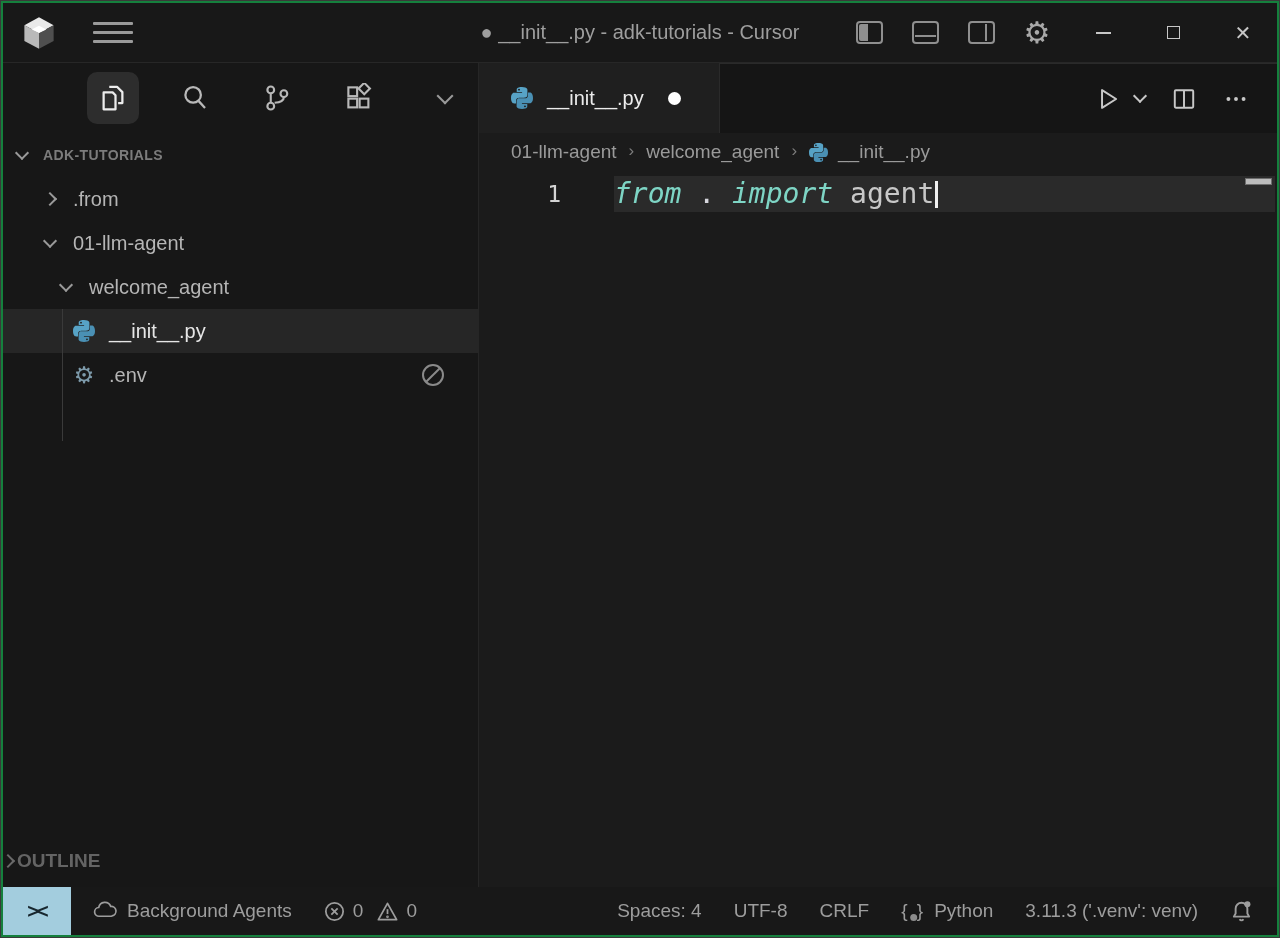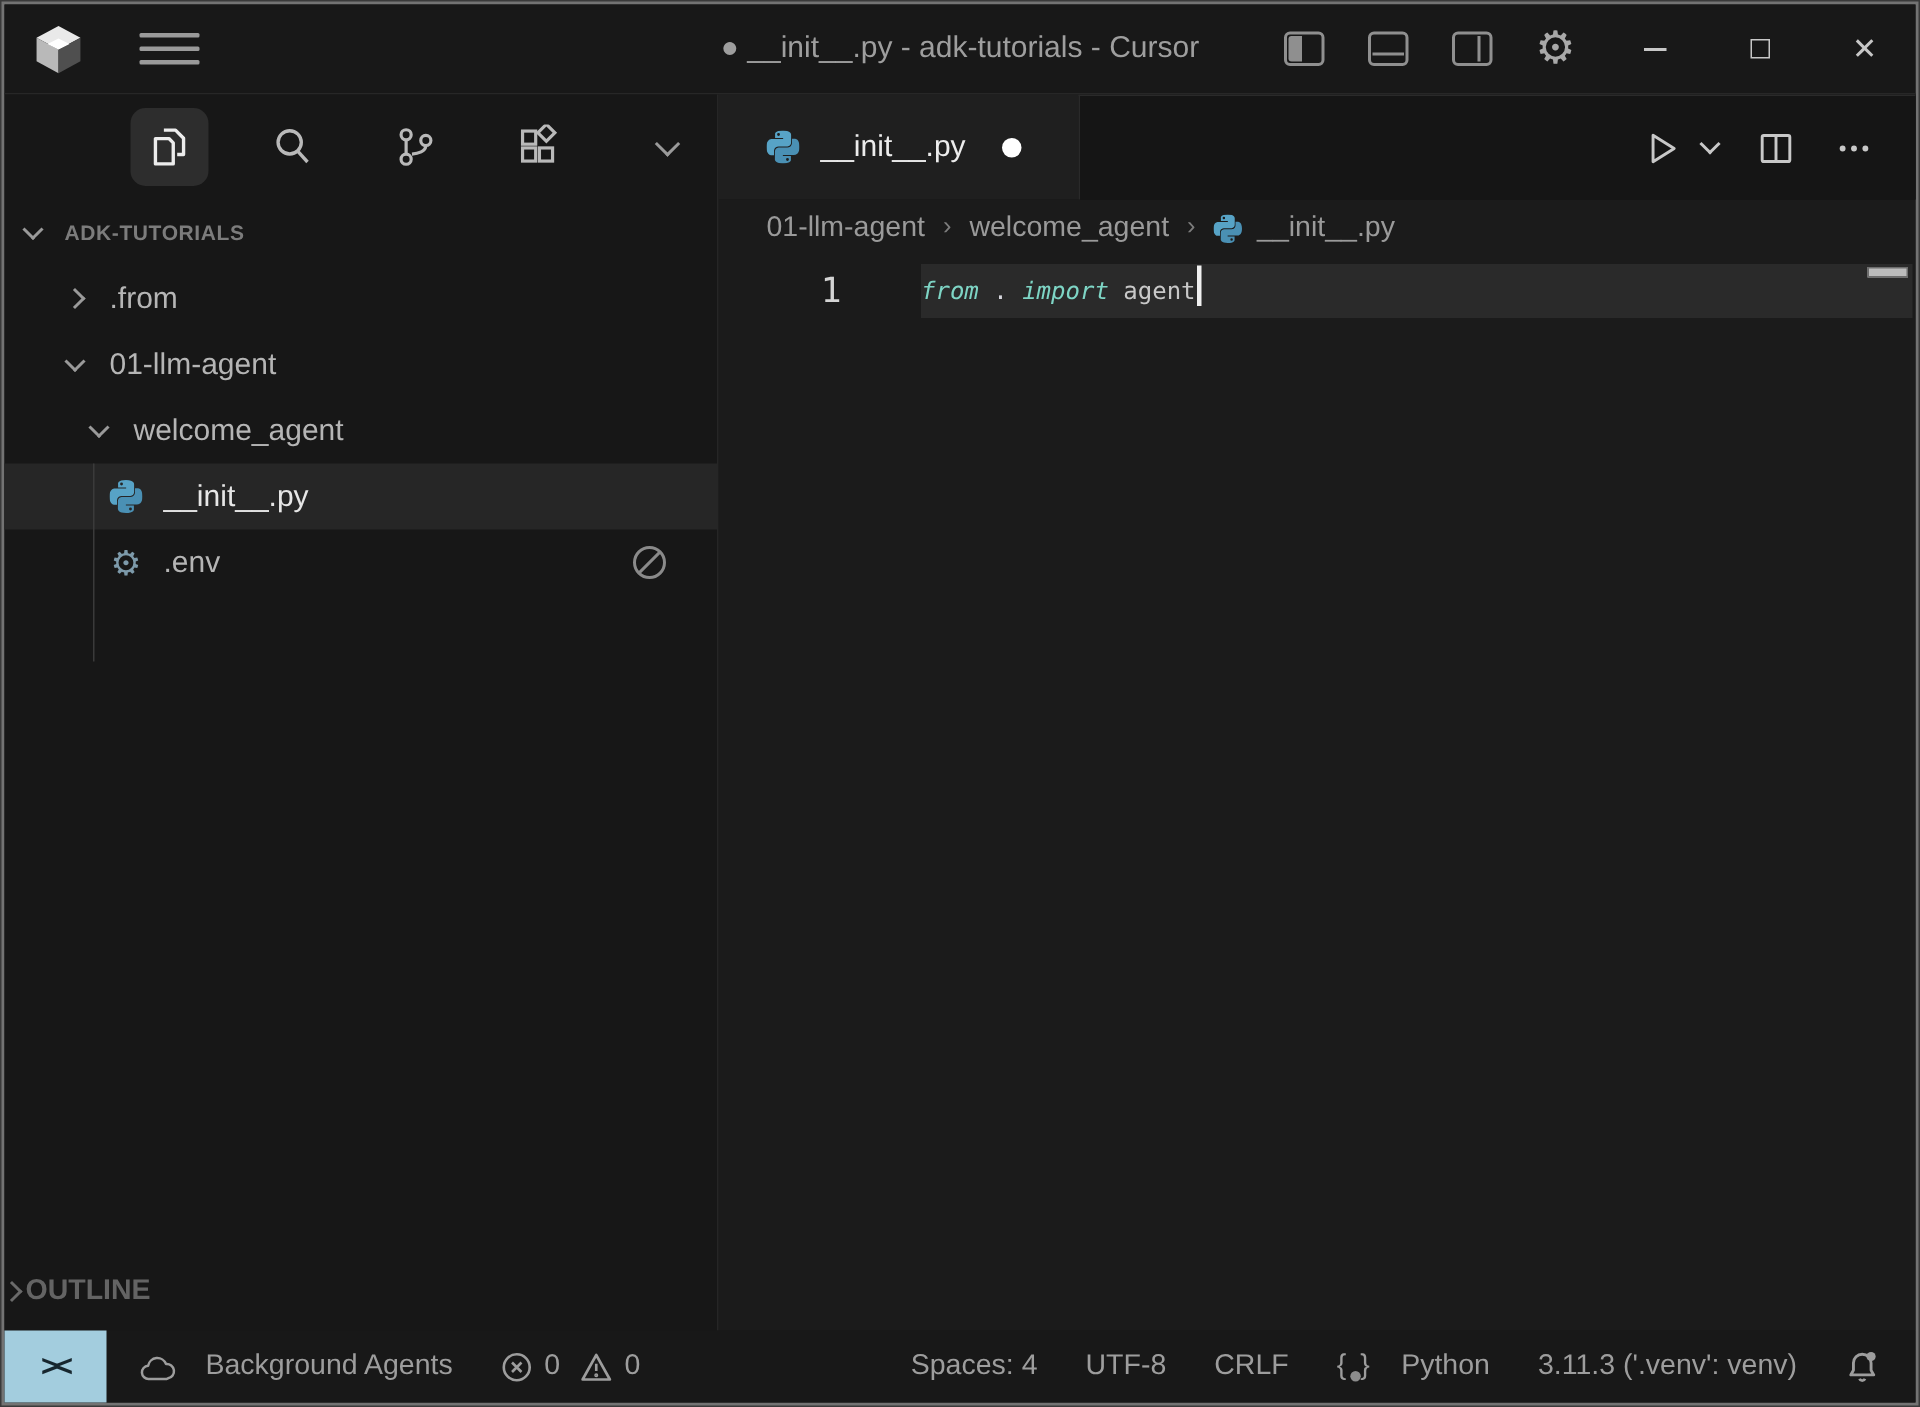--- a/index.html
+++ b/index.html
@@ -1,19 +1,19 @@
 <!DOCTYPE html>
 <html><head>
 <meta charset="utf-8">
 <style>
   html,body{margin:0;padding:0;background:#000;}
   *{box-sizing:border-box;}
   .win{
     position:relative;width:1280px;height:938px;
-    background:#737373;border:1px solid #3a3a3a;padding:2px;
+    background:#15803d;border:1px solid #3a3a3a;padding:2px;
     font-family:"Liberation Sans", sans-serif;
     color:#9d9d9d;overflow:hidden;
   }
   .frame{position:relative;width:100%;height:100%;background:#181818;display:flex;flex-direction:column;}
 
   
   .titlebar{height:60px;flex:0 0 60px;display:flex;align-items:center;background:#181818;border-bottom:1px solid #272727;position:relative;}
   .logo{width:36px;height:36px;margin-left:18px;flex:0 0 auto;}
   .hamburger{margin-left:36px;width:40px;height:26px;display:flex;flex-direction:column;justify-content:center;gap:6px;cursor:pointer;}
   .hamburger span{display:block;height:3px;background:#9a9a9a;border-radius:1px;}
@@ -61,31 +61,31 @@
   .ed-action{display:flex;align-items:center;justify-content:center;color:#c8c8c8;}
 
   .breadcrumb{height:38px;flex:0 0 38px;display:flex;align-items:center;gap:10px;padding-left:32px;font-size:19px;color:#9a9a9a;}
   .bc-sep{color:#7d7d7d;font-size:17px;margin:0 2px;transform:translateY(-1px);}
   .bc-icon{width:19px;height:19px;display:inline-flex;}
 
   .code-area{flex:1 1 auto;position:relative;font-family:"DejaVu Sans Mono", monospace;}
   .code-line{position:absolute;top:5px;left:0;right:0;height:36px;}
   .line-hl{position:absolute;left:135px;right:2px;top:0;height:36px;background:#2a2a2a;}
   .gutter{position:absolute;left:0;top:0;width:82px;height:36px;text-align:right;font-size:23px;line-height:36px;color:#d4d4d4;}
-  .code-text{position:absolute;left:135px;top:0;height:36px;line-height:36px;font-size:16px;white-space:pre;}
+  .code-text{position:absolute;left:135px;top:0;height:36px;line-height:36px;font-size:28px;white-space:pre;}
   .tok-kw{color:#7ed5c5;font-style:italic;}
   .tok-punct{color:#d6d6dd;}
   .tok-plain{color:#c8c8c8;}
   .caret{display:inline-block;width:2.5px;height:27px;background:#f0f0f0;vertical-align:-5px;margin-left:1px;}
   .ov-marker{position:absolute;right:5px;top:7px;width:27px;height:7px;background:#bcbcbc;border:1px solid #6d6d6d;}
 
   
   .statusbar{height:48px;flex:0 0 48px;background:#181818;display:flex;align-items:center;font-size:19px;color:#9d9d9d;position:relative;}
   .remote{width:68px;height:48px;background:#a3cdde;color:#17262e;display:flex;align-items:center;justify-content:center;font-size:20px;font-weight:bold;letter-spacing:-2px;cursor:pointer;flex:0 0 auto;}
-  .sb-item{display:flex;align-items:flex-end;gap:19px;cursor:pointer;}
+  .sb-item{display:flex;align-items:flex-start;gap:9px;cursor:pointer;}
   .sb-left{display:flex;align-items:center;gap:32px;margin-left:22px;}
   .sb-right{margin-left:auto;display:flex;align-items:center;gap:32px;padding-right:24px;}
   .probs{display:flex;align-items:center;gap:8px;}
   .brace-icon{position:relative;font-size:19px;color:#9d9d9d;letter-spacing:2px;}
   .brace-icon .dot{position:absolute;left:50%;bottom:1px;transform:translateX(-40%);width:7px;height:7px;border-radius:50%;background:#8c8c8c;}
   .bell-wrap{position:relative;display:flex;}
   svg{display:block;}
 </style>
 </head>
 <body>

